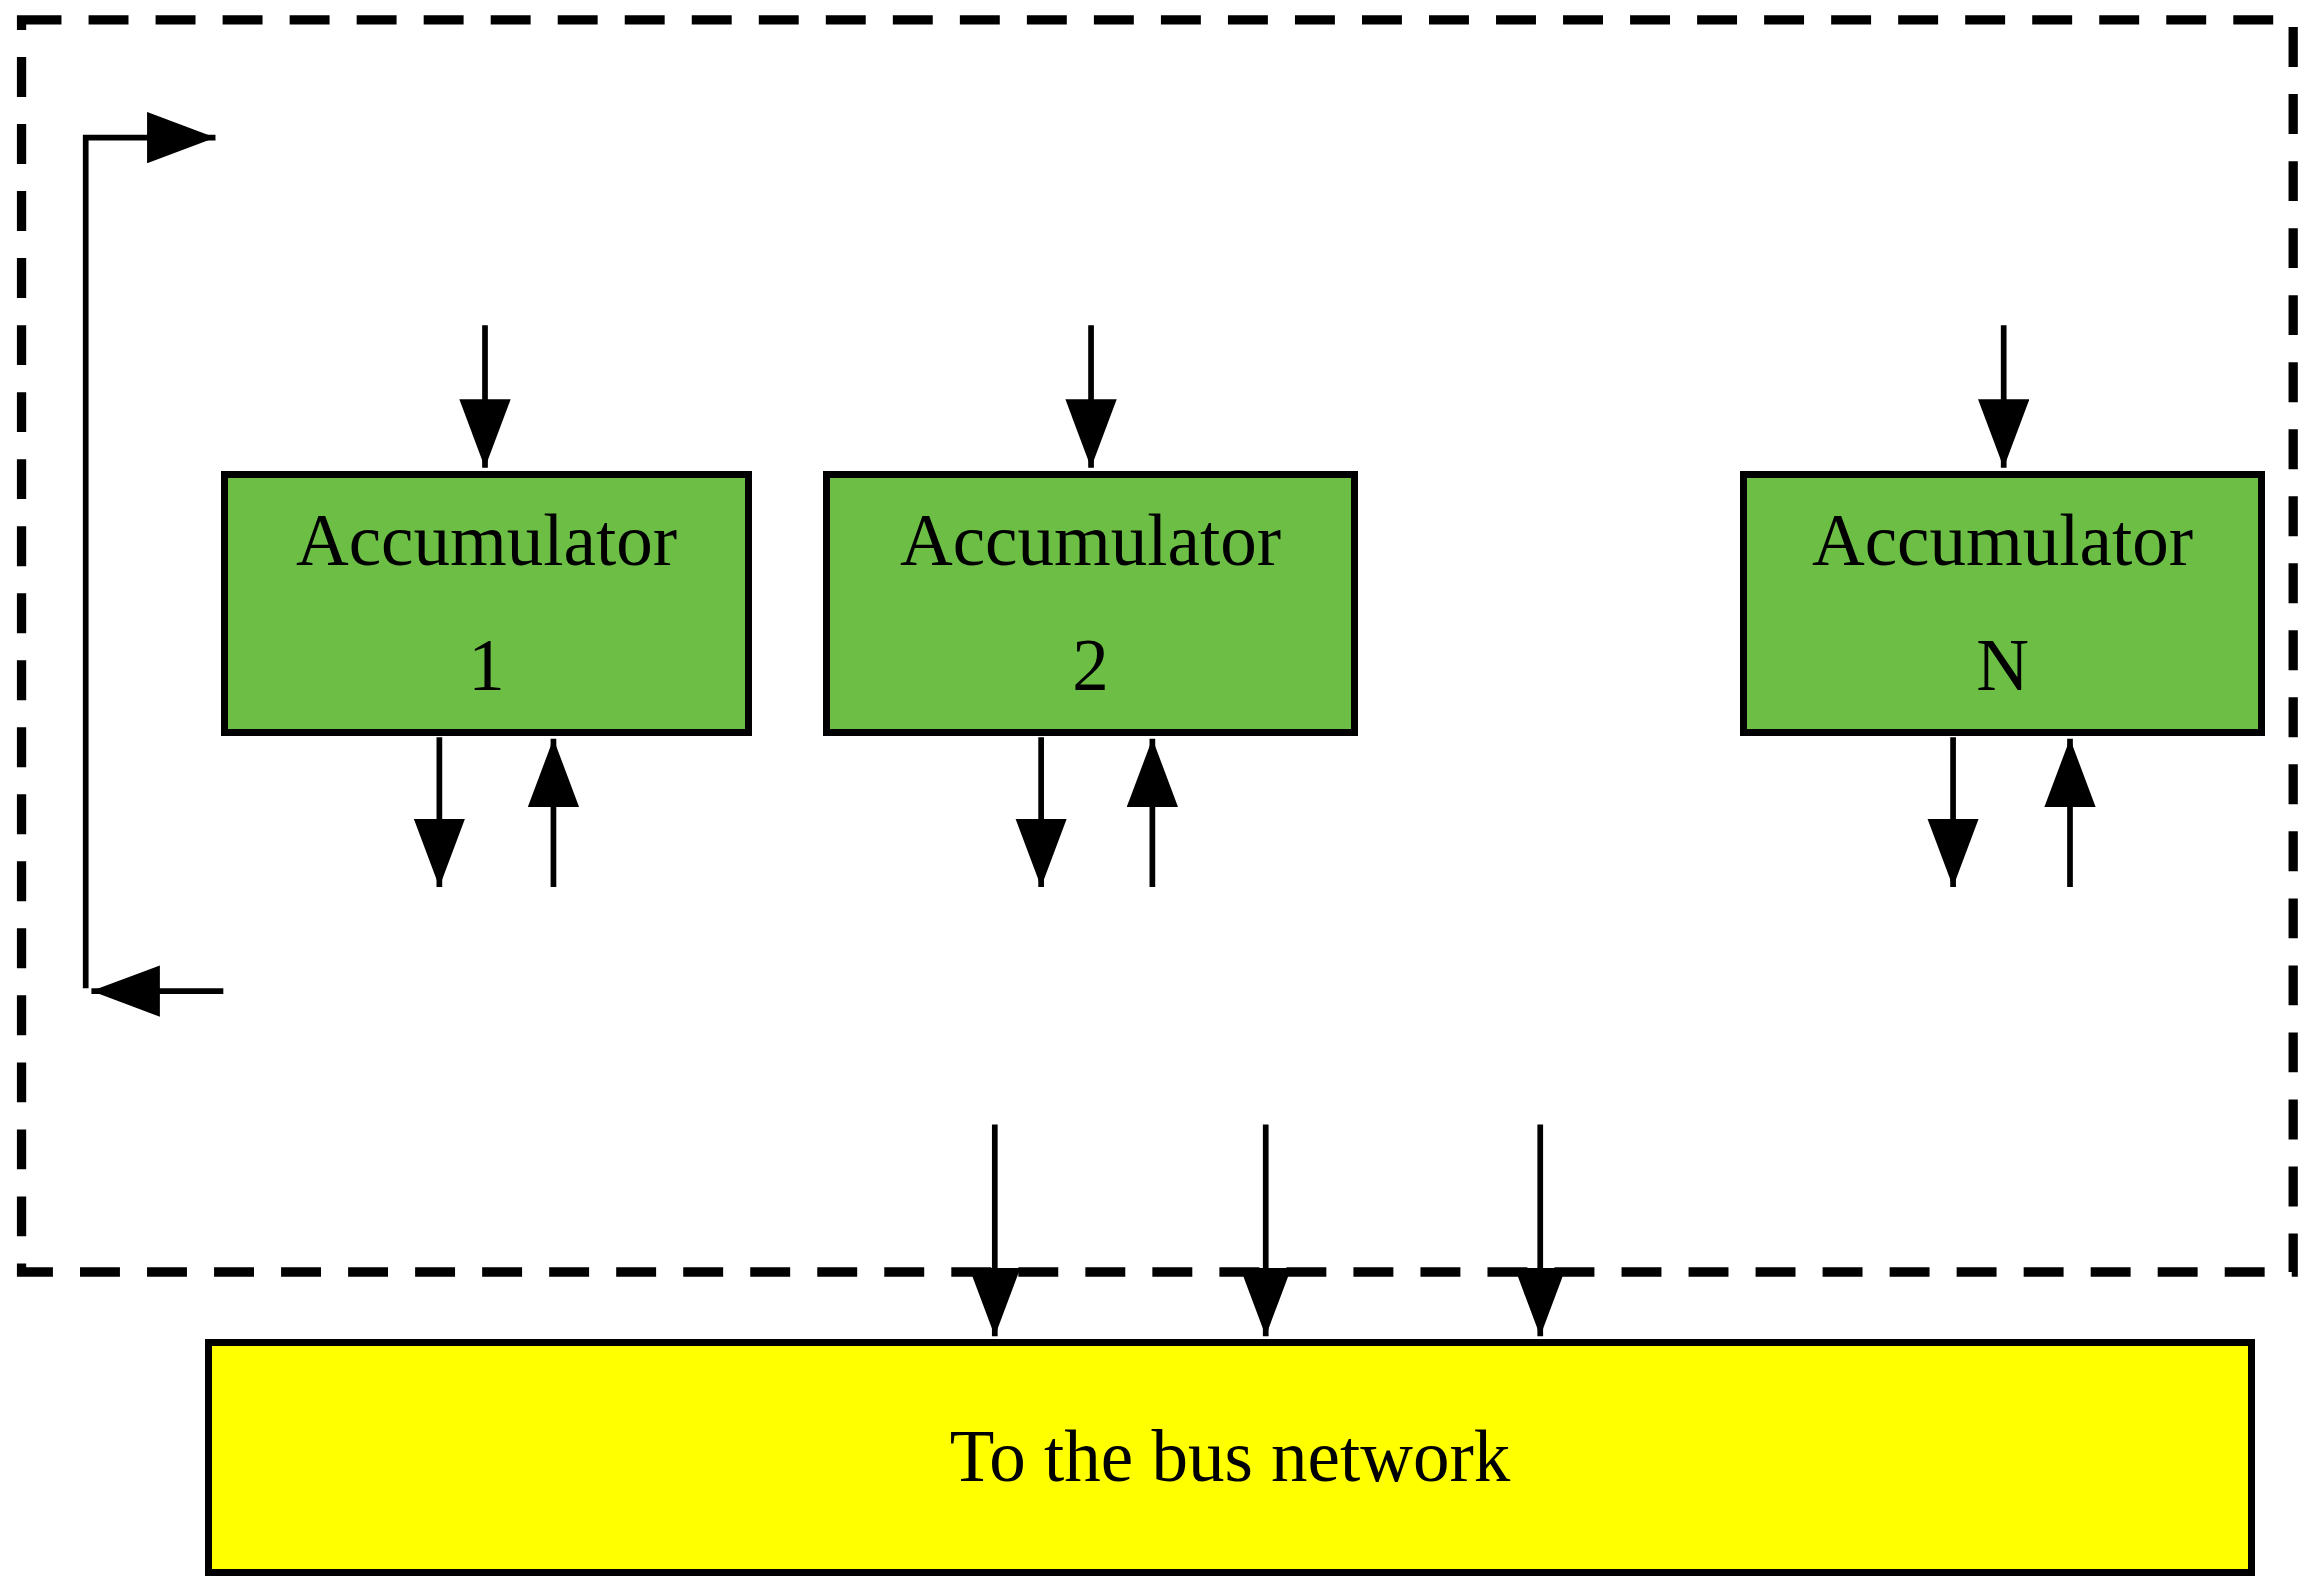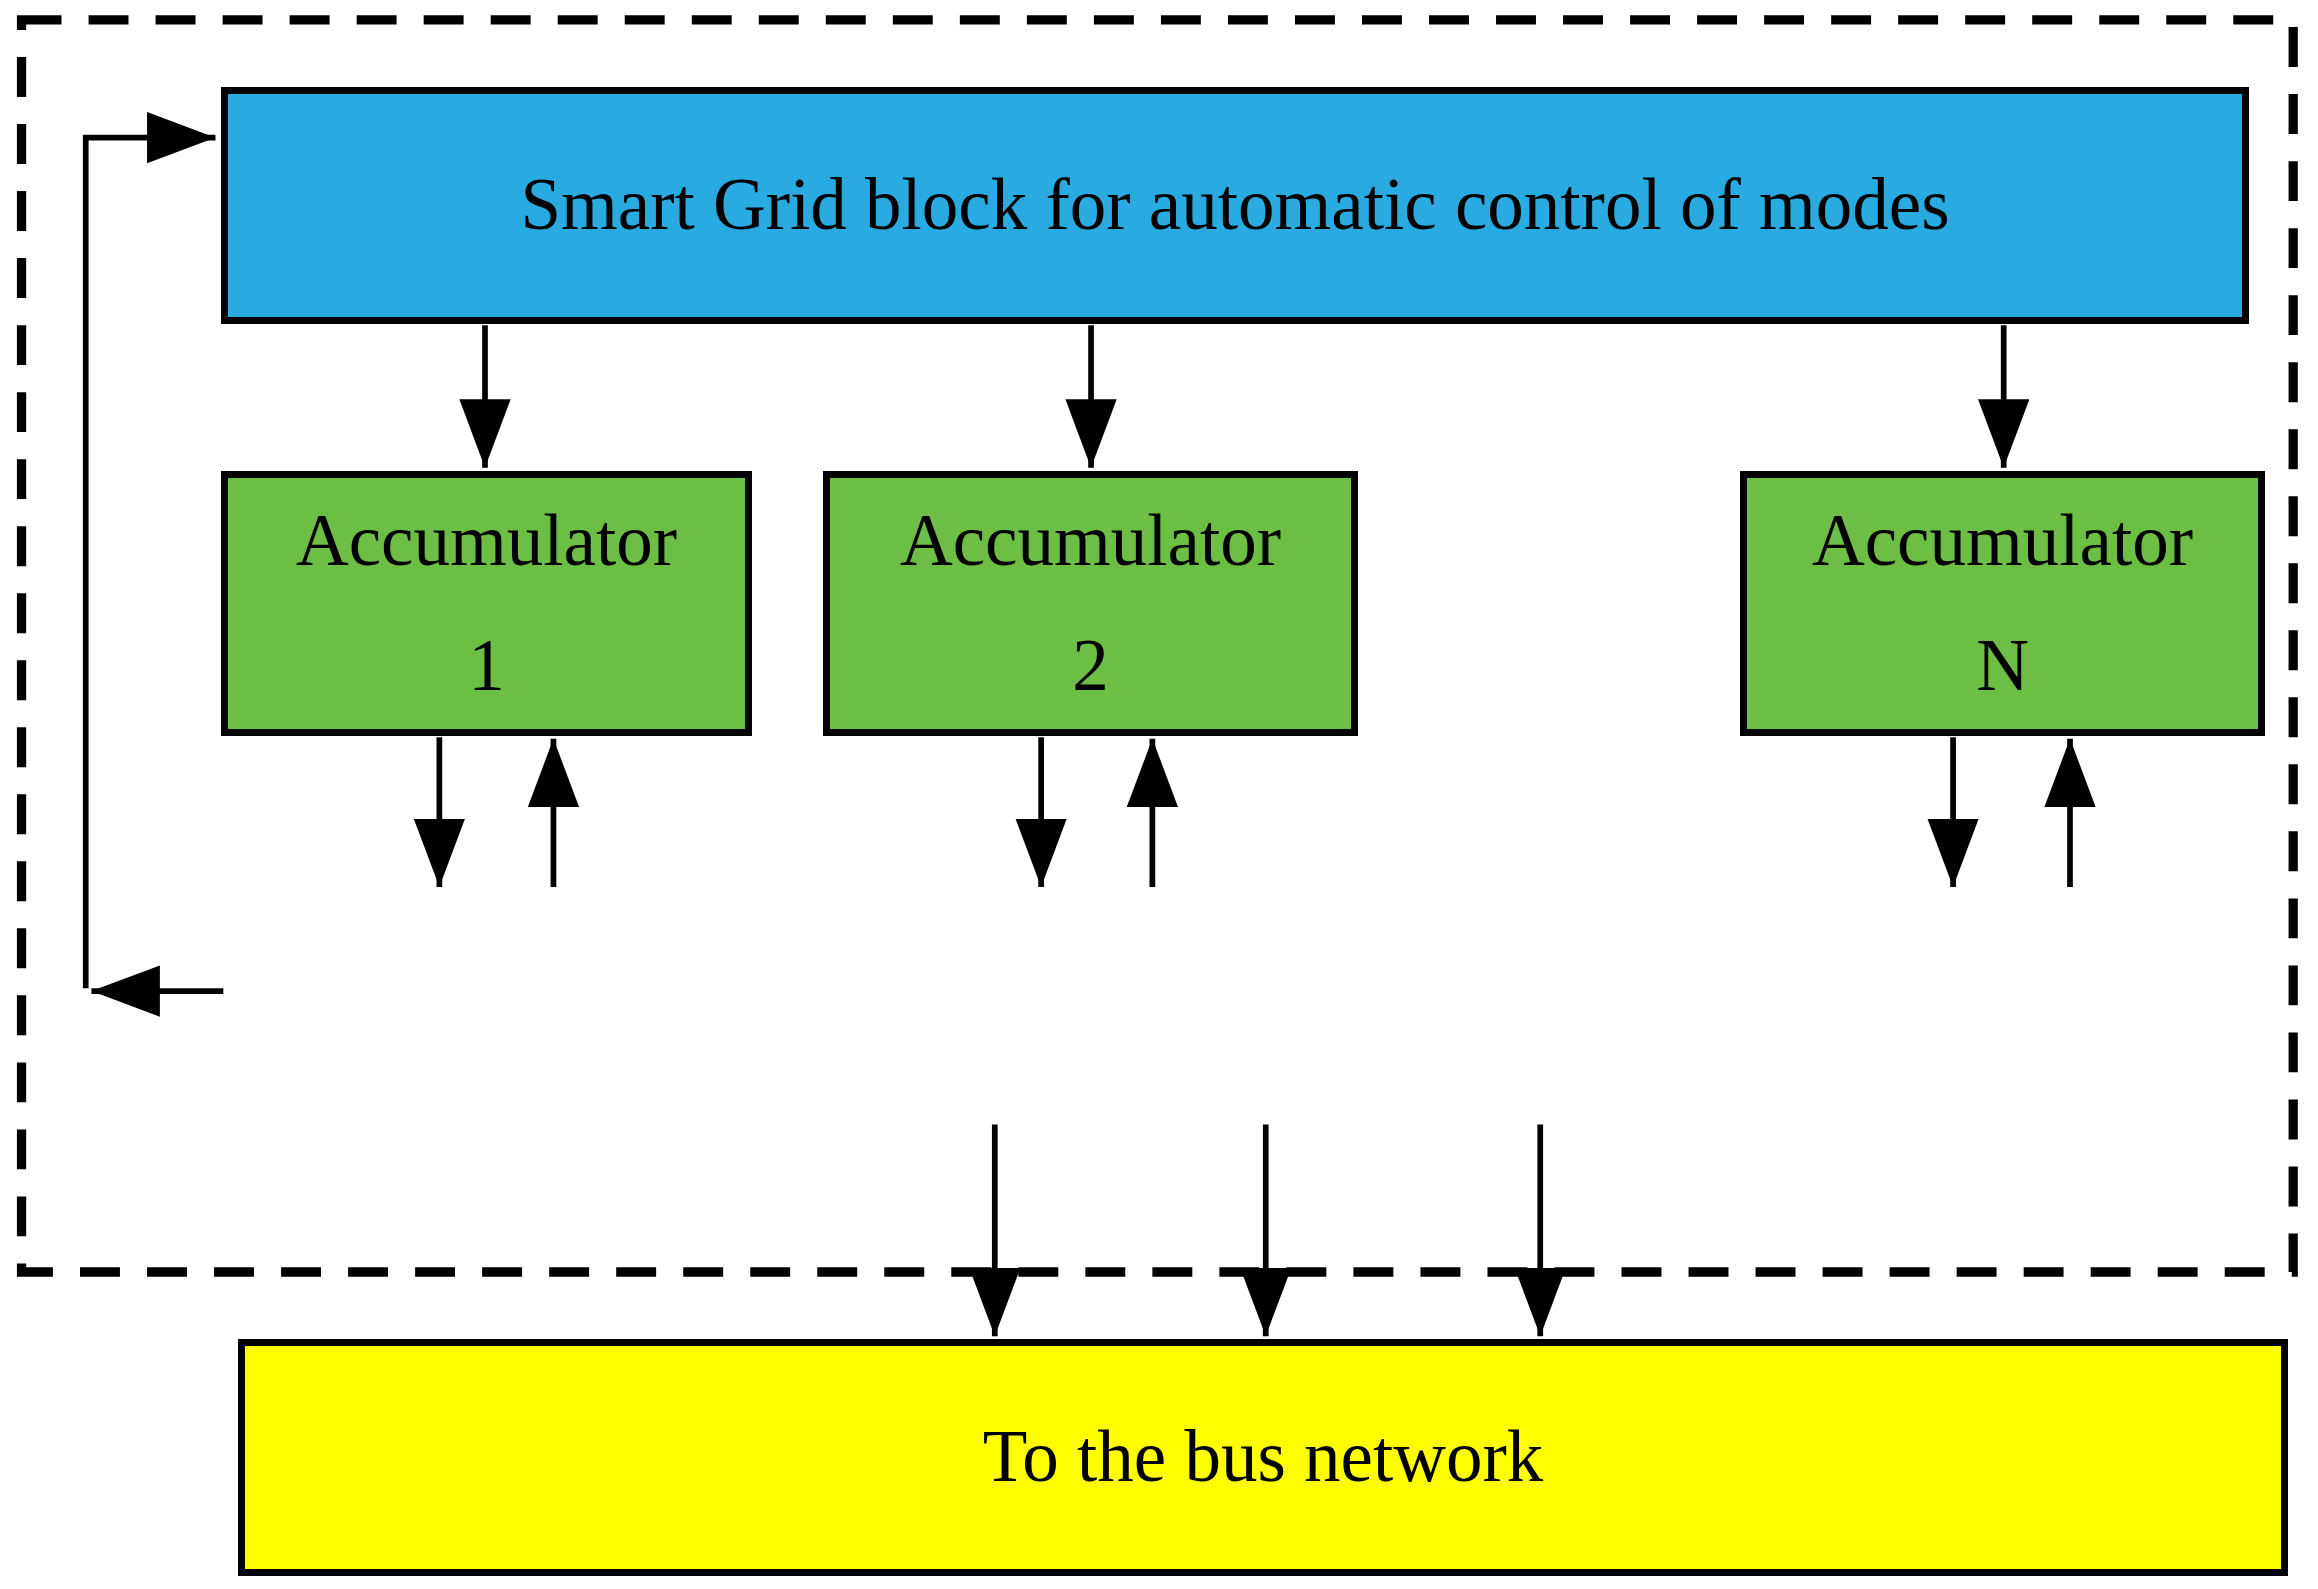--- a/index.html
+++ b/index.html
@@ -46,21 +46,21 @@
     font-size: 73px;
     line-height: 1.7;
     white-space: pre-line;
     color: #000000;
   }
   #smart-grid   { left: 221px;  top: 87px;  width: 2028px; height: 237px; }
   #acc-1        { left: 221px;  top: 471px;  width: 531px;  height: 265px; }
   #acc-2        { left: 823px; top: 471px;  width: 535px;  height: 265px; }
   #acc-n        { left: 1740px; top: 471px;  width: 525px;  height: 265px; }
   #transformers { left: 221px;  top: 890px; width: 2050px; height: 233px; }
-  #bus-network  { left: 238px;  top: 1339px; width: 2050px; height: 237px; }
+  #bus-network  { left: 205px;  top: 1339px; width: 2050px; height: 237px; }
 </style>
 </head>
 <body>
 
 <div class="canvas">
 
   <svg class="layer" viewBox="0 0 3252 2230" xmlns="http://www.w3.org/2000/svg">
     <defs>
       <marker id="ah" markerUnits="strokeWidth" markerWidth="12" markerHeight="9" refX="12" refY="4.5" orient="auto">
         <path d="M0,0 L12,4.5 L0,9 Z" fill="#000000"></path>
@@ -83,23 +83,20 @@
     <path class="arrow" marker-end="url(#ah)" d="M2903 1244 L2903 1036"></path>
 
     <path class="arrow" marker-end="url(#ah)" d="M1395 1577 L1395 1874"></path>
     <path class="arrow" marker-end="url(#ah)" d="M1775 1577 L1775 1874"></path>
     <path class="arrow" marker-end="url(#ah)" d="M2160 1577 L2160 1874"></path>
 
     <path class="arrow" marker-end="url(#ah)" d="M313 1390 L128 1390"></path>
     <path class="arrow" marker-end="url(#ah)" d="M120 1386 L120 193 L302 193"></path>
   </svg>
 
-  <div class="node" id="smart-grid" style="background-color: rgb(41, 171, 226);">
-    <span class="lbl">Smart Grid block for automatic control of modes</span>
-  </div>
 
   <div class="node" id="acc-1" style="background-color: rgb(108, 190, 69);">
     <span class="lbl">Accumulator
 1</span>
   </div>
 
   <div class="node" id="acc-2" style="background-color: rgb(108, 190, 69);">
     <span class="lbl">Accumulator
 2</span>
   </div>

